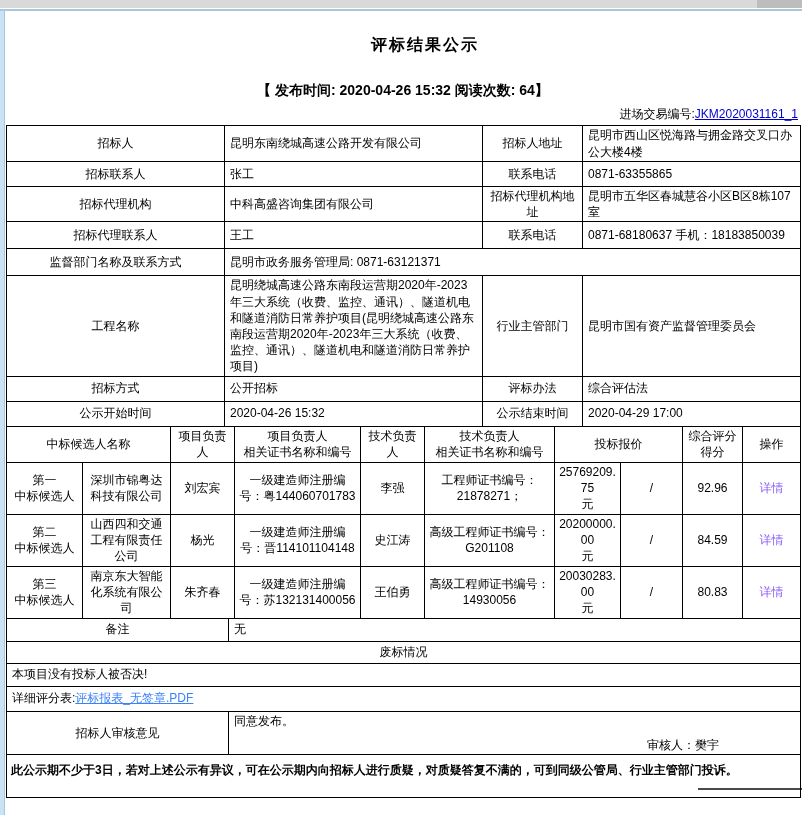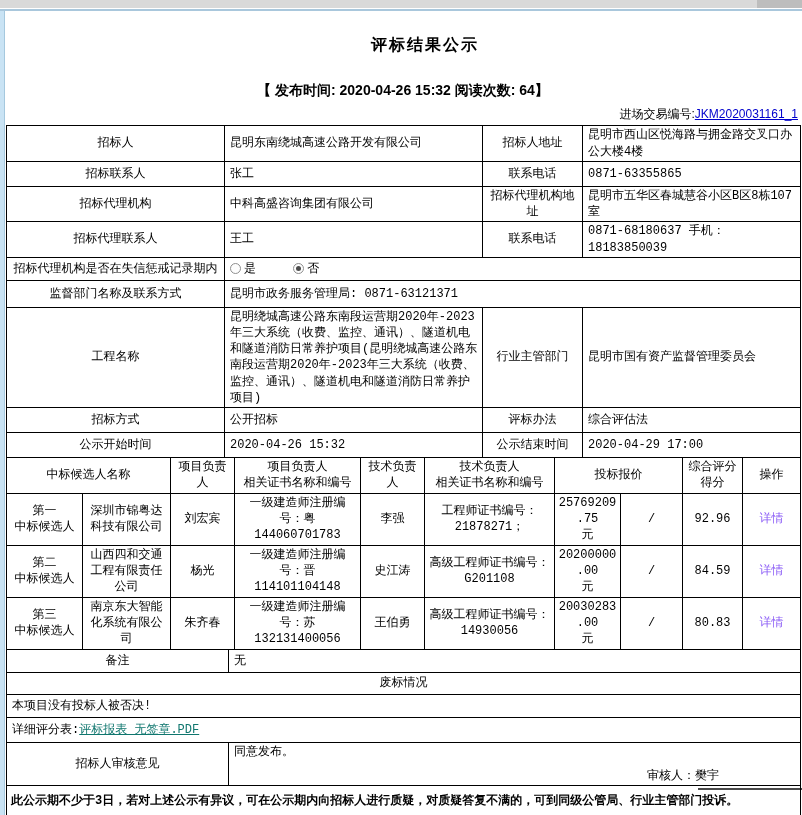--- a/index.html
+++ b/index.html
@@ -23,29 +23,29 @@
     margin-top:24px;margin-bottom:0;padding-left:44px;
   }
   .publish-line{
     text-align:center;font-weight:bold;font-size:14px;margin-top:26px;
   }
   .trade-line{
     text-align:right;font-size:12px;margin-top:6px;margin-bottom:2px;padding-right:2px;
   }
   .trade-line a{color:#0000cc;text-decoration:underline;cursor:pointer;}
 
-  table{border-collapse:collapse;width:794px;table-layout:fixed;font-family:Liberation Mono, monospace;}
+  table{border-collapse:collapse;width:794px;table-layout:fixed;}
   table.merge-up{margin-top:-1px;}
   td{border:1px solid #000;vertical-align:middle;padding:1px 3px;line-height:1.35;word-break:break-word;}
   td.lbl{text-align:center;}
   td.val{text-align:left;padding-left:5px;}
   td.ctr{text-align:center;}
 
   a.plain-link{color:#8b5cf6;text-decoration:none;cursor:pointer;}
-  a.u-link{color:#0f766e;text-decoration:underline;cursor:pointer;}
+  a.u-link{color:#3b82f6;text-decoration:underline;cursor:pointer;}
 
   
   .radio{
     display:inline-block;width:11px;height:11px;border-radius:50%;
     border:1px solid #8f8f8f;background:#fdfdfd;vertical-align:-2px;margin-right:3px;
     position:relative;box-sizing:border-box;cursor:pointer;
   }
   .radio.checked::after{
     content:'';position:absolute;left:2px;top:2px;width:5px;height:5px;border-radius:50%;background:#4c4c4c;
   }
@@ -97,27 +97,20 @@
       <td class="lbl">招标代理机构</td>
       <td class="val">中科高盛咨询集团有限公司</td>
       <td class="lbl">招标代理机构地址</td>
       <td class="val">昆明市五华区春城慧谷小区B区8栋107室</td>
     </tr>
     <tr style="height:27px">
       <td class="lbl">招标代理联系人</td>
       <td class="val">王工</td>
       <td class="lbl">联系电话</td>
       <td class="val">0871-68180637 手机：18183850039</td>
-    </tr>
-    <tr style="height:23px">
-      <td class="lbl">招标代理机构是否在失信惩戒记录期内</td>
-      <td class="val" colspan="3">
-        <span class="radio"></span><span>是</span>
-        <span class="radio checked radio-gap"></span><span>否</span>
-      </td>
     </tr>
     <tr style="height:27px">
       <td class="lbl">监督部门名称及联系方式</td>
       <td class="val" colspan="3">昆明市政务服务管理局: 0871-63121371</td>
     </tr>
     <tr style="height:98px">
       <td class="lbl">工程名称</td>
       <td class="val">昆明绕城高速公路东南段运营期2020年-2023年三大系统（收费、监控、通讯）、隧道机电和隧道消防日常养护项目(昆明绕城高速公路东南段运营期2020年-2023年三大系统（收费、监控、通讯）、隧道机电和隧道消防日常养护项目)</td>
       <td class="lbl">行业主管部门</td>
       <td class="val">昆明市国有资产监督管理委员会</td>

